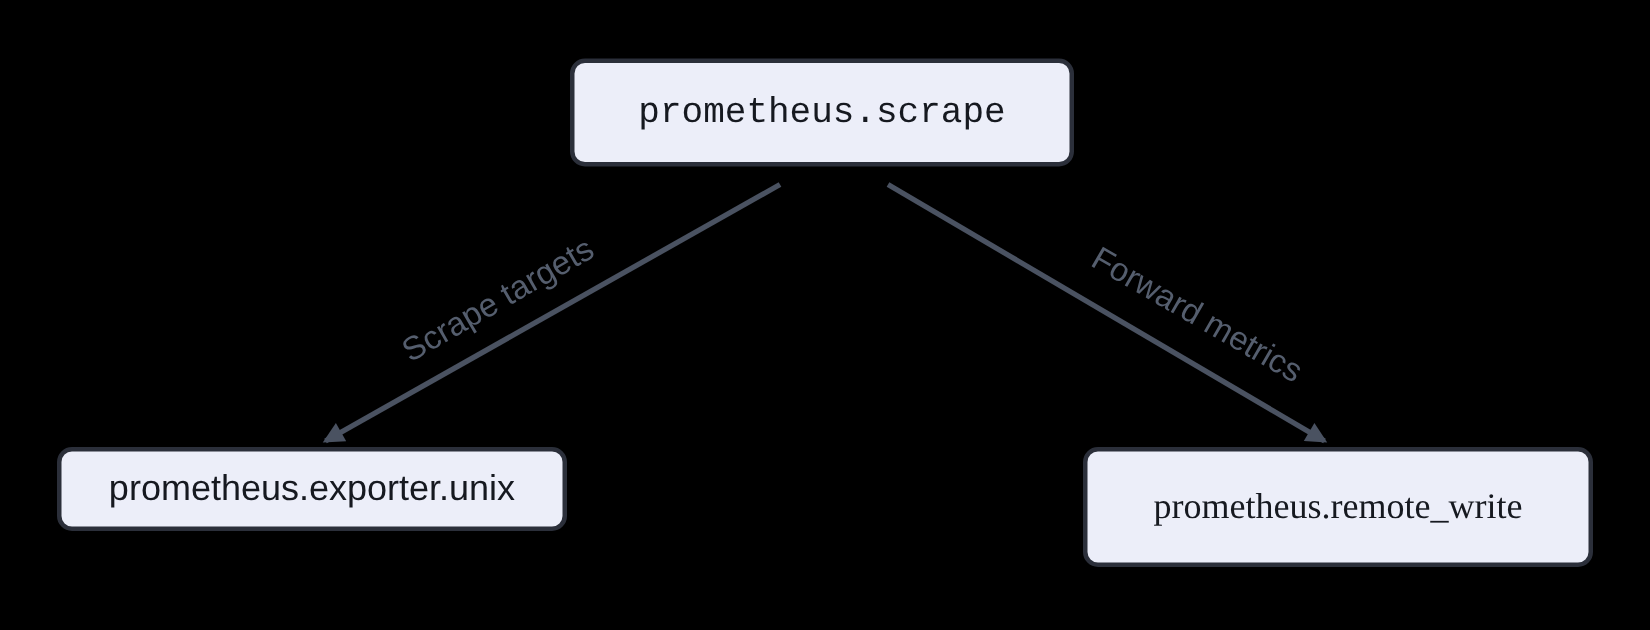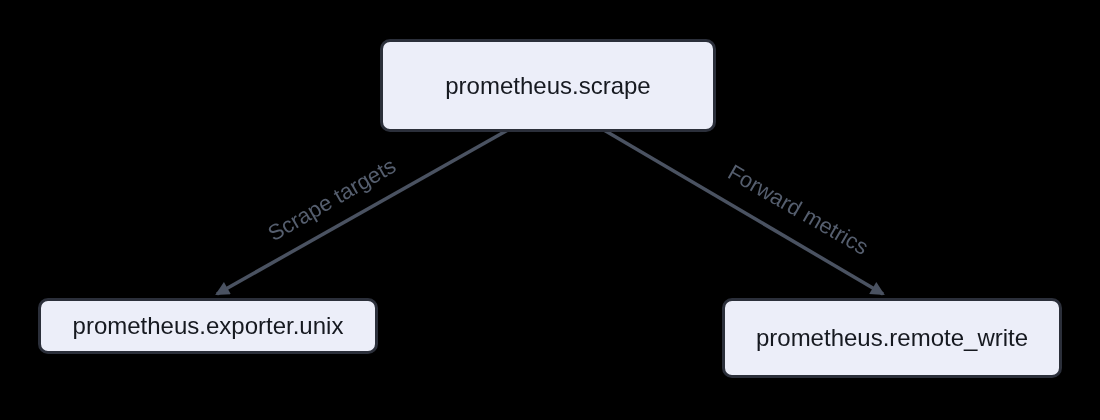--- a/index.html
+++ b/index.html
@@ -26,23 +26,23 @@
     align-items: center;
     justify-content: center;
     background: #eceef9;
     border: 3px solid #2b2f3a;
     border-radius: 10px;
     color: #161920;
     font-size: 24px;
     box-sizing: border-box;
     text-align: center;
   }
-  .node-scrape   { left: 380px; top: 39px;  width: 336px; height: 93px; }
+  .node-scrape   { left: 380px; top: 39px;  width: 336px; height: 72px; font-family: Liberation Mono, monospace; }
   .node-exporter { left: 38px;  top: 298px; width: 340px; height: 56px; }
-  .node-remote   { left: 722px; top: 298px; width: 340px; height: 80px; }
+  .node-remote   { left: 722px; top: 298px; width: 340px; height: 80px; font-family: Liberation Serif, serif; }
   .edge-label {
     position: absolute;
     color: #555e6e;
     font-size: 22px;
     white-space: nowrap;
     transform: translate(-50%, -50%) rotate(var(--rot));
   }
   .edge-label-left  { left: 332px; top: 200px; --rot: -30deg; }
   .edge-label-right { left: 798px; top: 210px; --rot: 30deg; }
 </style>

